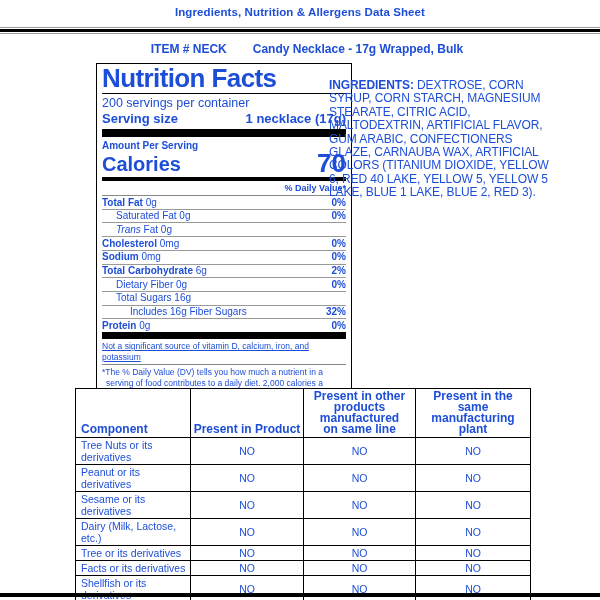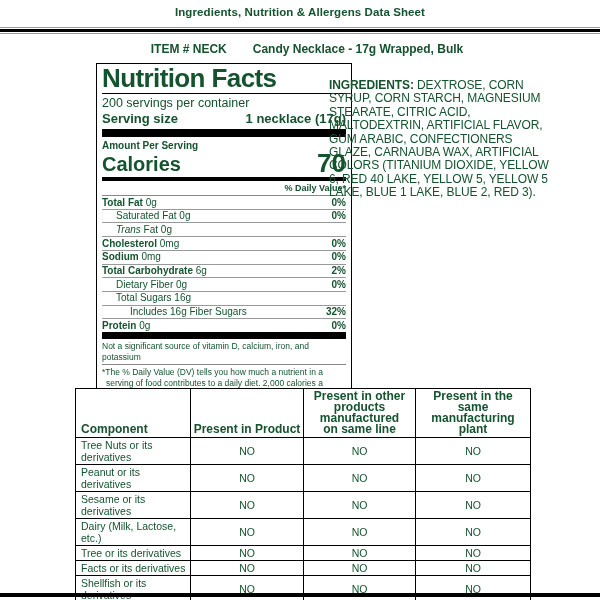--- a/index.html
+++ b/index.html
@@ -1,21 +1,21 @@
 <!DOCTYPE html>
 <html><head>
 <meta charset="utf-8">
 <style>
   html, body { margin: 0; padding: 0; }
   .page {
     position: relative;
     width: 600px;
     height: 600px;
     background: #ffffff;
-    color: #14532d;
+    color: #1d4ed8;
     font-family: "Liberation Sans", sans-serif;
     overflow: hidden;
   }
 
   
   .doc-title {
     position: absolute;
     top: 6px; left: 0;
     width: 100%;
     text-align: center;
@@ -88,20 +88,21 @@
   }
   .nfp-row:last-child { border-bottom: none; }
   .nfp-row.indent-1 { padding-left: 14px; }
   .nfp-row.indent-2 { padding-left: 28px; }
   .nfp-row-dv { font-weight: 700; }
   .nfp-note {
     font-size: 8.5px; line-height: 10.5px;
     padding: 2px 0;
     border-bottom: 1px solid #888;
     white-space: pre-line;
+    text-decoration: underline;
   }
   .nfp-foot {
     font-size: 8.5px; line-height: 10.5px;
     padding: 2px 0 1px 4px;
     text-indent: -4px;
     white-space: pre-line;
   }
 
   
   .ingredients {

